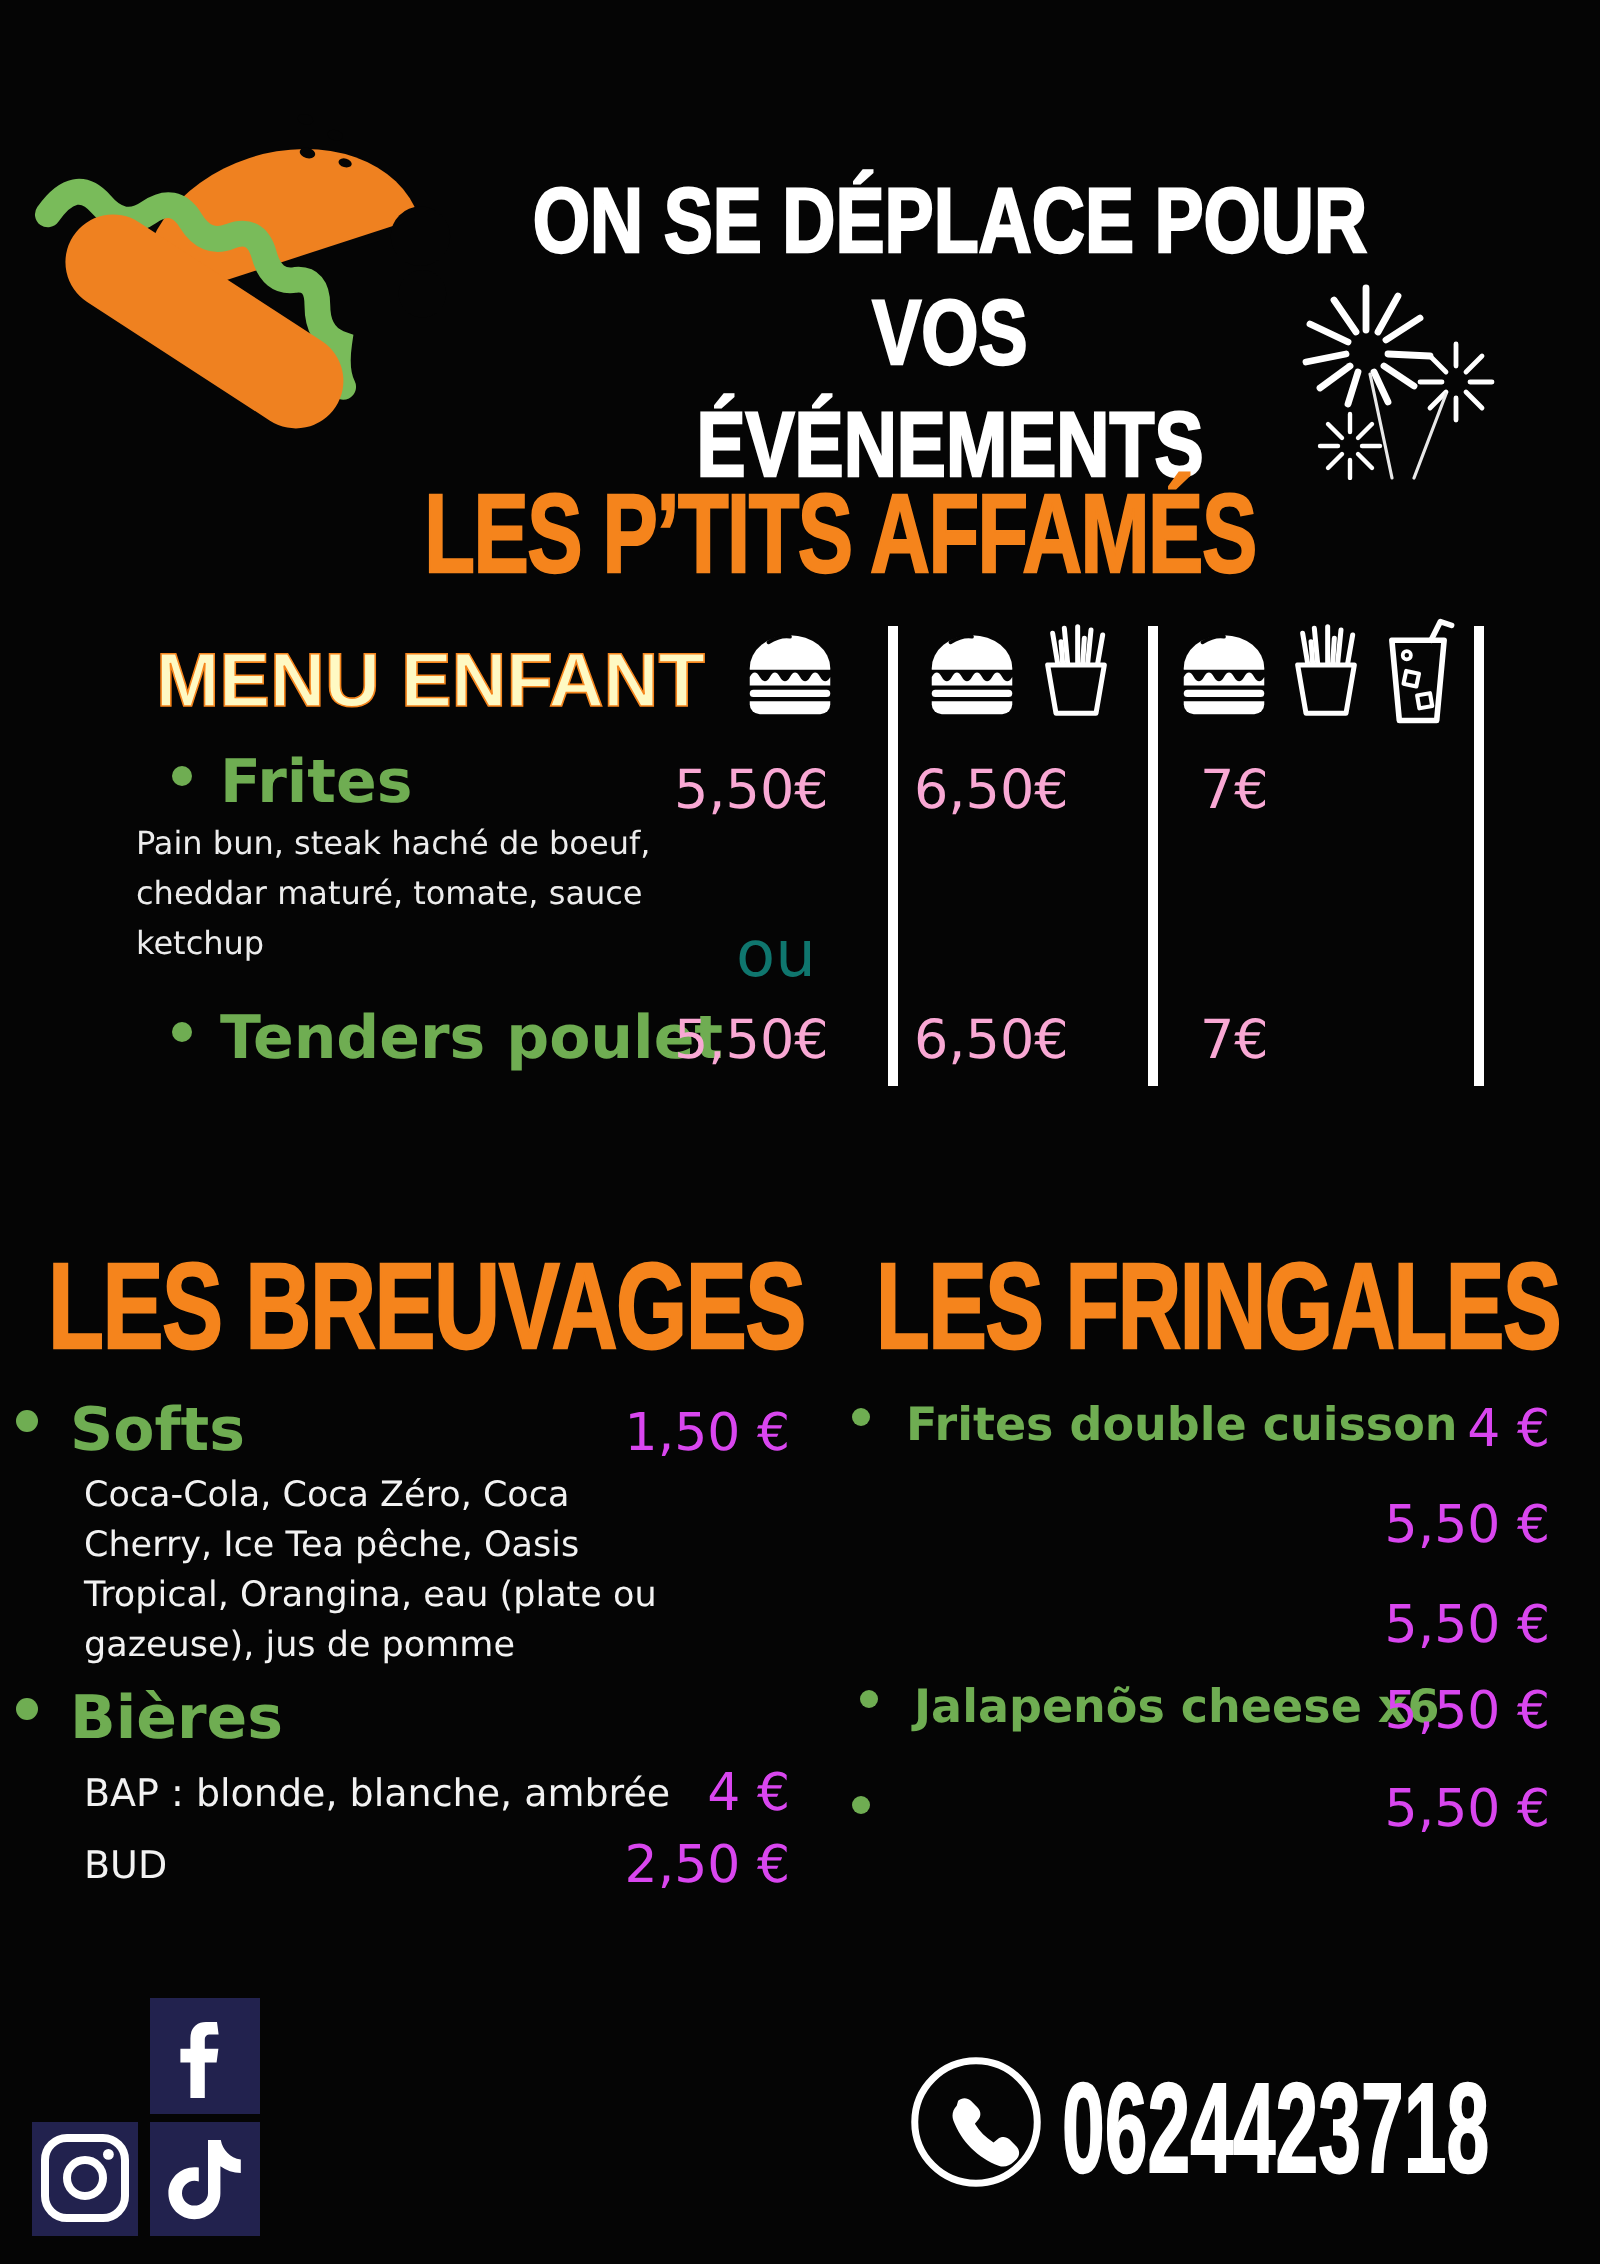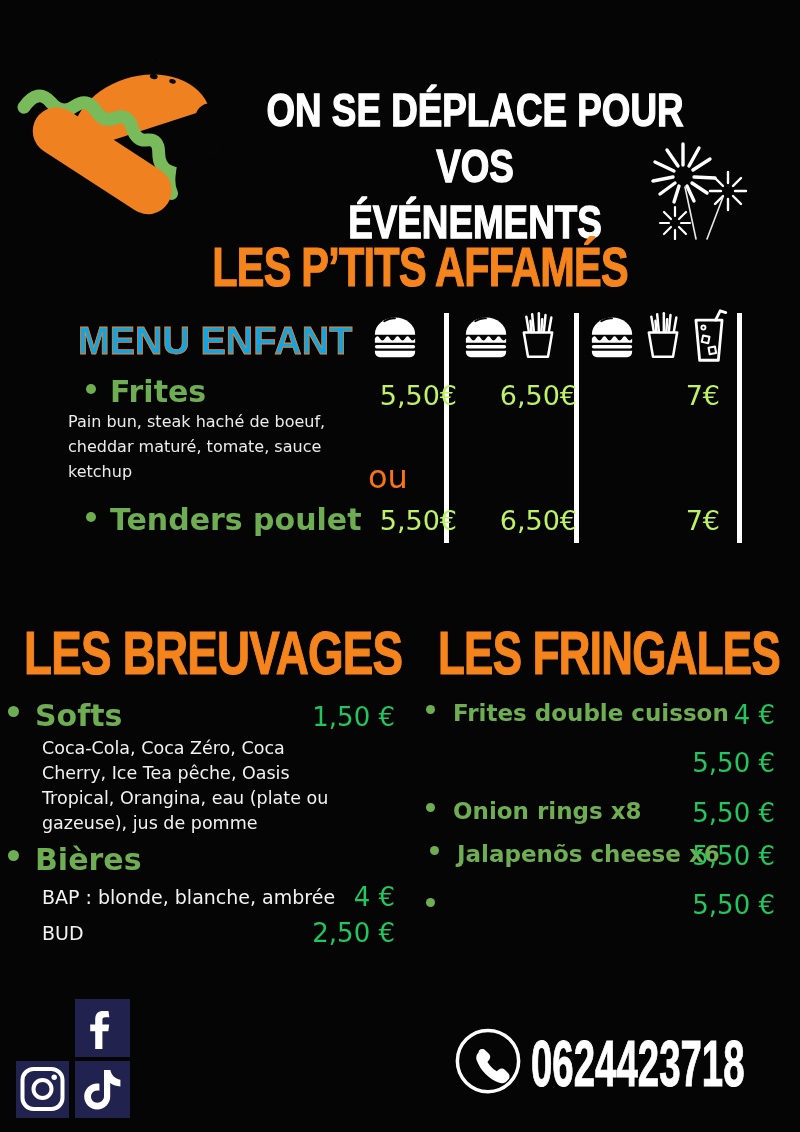--- a/index.html
+++ b/index.html
@@ -12,35 +12,35 @@
             font-size:46px;line-height:56px;color:#ffffff;
             -webkit-text-stroke:1.3px #ffffff;
             transform:scaleX(0.80);transform-origin:50% 0;}
   
   .sec-title{font-family:"Liberation Sans", sans-serif;font-weight:bold;color:#F5841C;
              -webkit-text-stroke:1.2px #F5841C;white-space:nowrap;letter-spacing:-1px;}
   .kids-title{left:120px;top:234px;width:600px;text-align:center;font-size:56px;
               transform:scaleX(0.74);transform-origin:50% 50%;}
   .drinks-title{left:24px;top:618px;font-size:61px;transform:scaleX(0.75);transform-origin:0 50%;}
   .snacks-title{left:438px;top:618px;font-size:61px;transform:scaleX(0.72);transform-origin:0 50%;}
-  .menu-enfant{left:78px;top:320px;font-size:38px;color:#0ea5e9;-webkit-text-stroke:0.8px #F5841C;
+  .menu-enfant{left:78px;top:320px;font-size:38px;color:#fef9c3;-webkit-text-stroke:0.8px #F5841C;
                font-family:"Liberation Sans", sans-serif;font-weight:bold;letter-spacing:0px;}
   
   .vbar{width:5px;background:#ffffff;top:313px;height:230px;}
-  .price{font-size:27px;color:#bef264;text-align:right;width:120px;}
+  .price{font-size:27px;color:#f9a8d4;text-align:left;width:120px;}
   .green-item{color:#6FAD52;font-family:"DejaVu Sans", sans-serif;font-weight:bold;}
   .kids-item{font-size:30px;}
   .bullet{display:inline-block;border-radius:50%;background:#6FAD52;}
   .desc{color:#ececec;font-size:16px;line-height:1.55;}
-  .ou{color:#f97316;font-size:32px;}
+  .ou{color:#0f766e;font-size:32px;}
   
   .cat-label{font-size:30px;}
   .softs-desc{left:42px;top:736px;width:312px;font-size:17.5px;line-height:25px;color:#f2f2f2;}
   .sub-line{font-size:19px;color:#f2f2f2;}
-  .price-r{font-size:26px;color:#22c55e;text-align:right;}
+  .price-r{font-size:26px;color:#d946ef;text-align:right;}
   .snack-name{font-size:23px;text-align:center;}
   
   .sq{background:#22224E;}
   .handle{font-family:"Liberation Sans", sans-serif;font-style:italic;font-size:35px;
           color:#f5f5f5;letter-spacing:1px;white-space:nowrap;}
   .phone-number{left:531px;top:1034px;font-family:"Liberation Sans", sans-serif;font-weight:bold;
                 font-size:64px;line-height:60px;color:#fff;-webkit-text-stroke:1px #fff;
                 transform:scaleX(0.60);transform-origin:0 0;white-space:nowrap;}
   svg{display:block;}
 </style>
@@ -201,23 +201,20 @@
 
   <div class="abs sec-title snacks-title">LES FRINGALES</div>
 
   <div class="abs" style="left:426px;top:700px;">
     <span class="bullet" style="width:9px;height:9px;vertical-align:7px;margin-right:18px;"></span><span class="green-item snack-name">Frites double cuisson</span>
   </div>
   <div class="abs price-r" style="left:685px;top:700px;width:90px;">4 €</div>
 
   <div class="abs price-r" style="left:685px;top:748px;width:90px;">5,50 €</div>
 
-  <div class="abs" style="left:426px;top:798px;">
-    <span class="bullet" style="width:9px;height:9px;vertical-align:7px;margin-right:18px;"></span><span class="green-item snack-name">Onion rings x8</span>
-  </div>
   <div class="abs price-r" style="left:685px;top:798px;width:90px;">5,50 €</div>
 
   <div class="abs" style="left:430px;top:841px;">
     <span class="bullet" style="width:9px;height:9px;vertical-align:7px;margin-right:18px;"></span><span class="green-item snack-name">Jalapenõs cheese x6</span>
   </div>
   <div class="abs price-r" style="left:685px;top:841px;width:90px;">5,50 €</div>
 
   <div class="abs" style="left:426px;top:888px;width:230px;">
     <span class="bullet" style="width:9px;height:9px;vertical-align:7px;margin-right:18px;float:left;margin-top:10px;"></span>
   </div>

